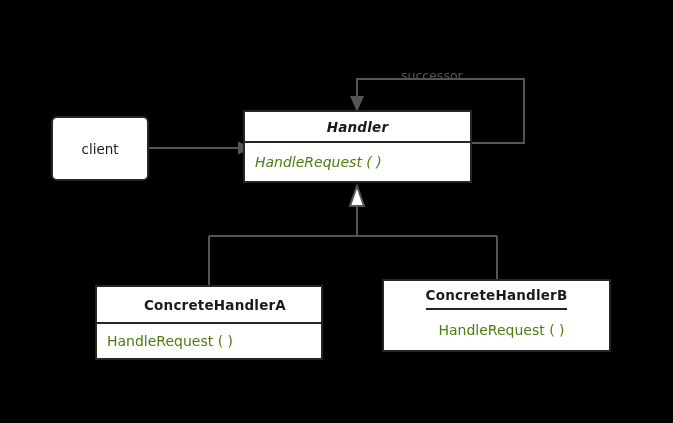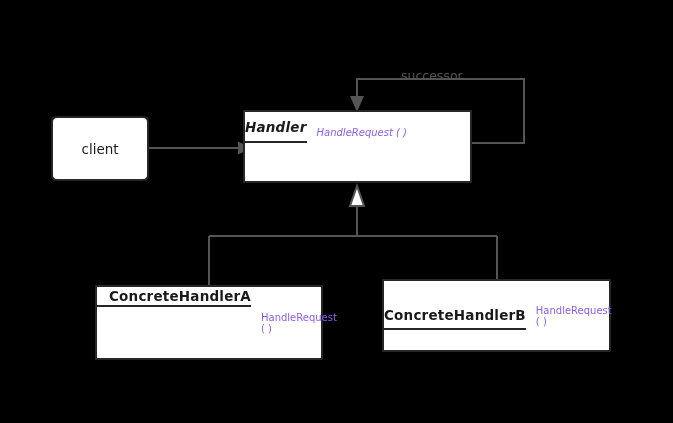--- a/index.html
+++ b/index.html
@@ -21,40 +21,40 @@
     top: 0;
     width: 673px;
     height: 423px;
   }
   .uml-class {
     position: absolute;
     background: #ffffff;
     border: 2px solid #262626;
     box-sizing: border-box;
     display: flex;
-    flex-direction: row;
+    flex-direction: column;
   }
   .uml-title {
     display: flex;
     align-items: center;
     justify-content: center;
     color: #1a1a1a;
     font-size: 13.5px;
     font-weight: bold;
     letter-spacing: 0.2px;
     box-sizing: border-box;
     border-bottom: 2px solid #262626;
   }
   .uml-ops {
     flex: 1;
     display: flex;
     align-items: center;
     padding-left: 10px;
-    color: #8b5cf6;
-    font-size: 10px;
+    color: #4d7c0f;
+    font-size: 14px;
     box-sizing: border-box;
   }
   .abstract .uml-title,
   .abstract .uml-ops {
     font-style: italic;
   }
   .plain-box {
     position: absolute;
     background: #ffffff;
     border: 2px solid #262626;
@@ -71,21 +71,21 @@
     color: #555555;
     font-size: 12.5px;
     white-space: nowrap;
   }
   
   #class-handler { left: 243px; top: 110px; width: 229px; height: 73px; }
   #class-handler .uml-title { height: 31px; }
   #class-handler .uml-ops { height: 40px; }
   #box-client { left: 51px; top: 116px; width: 98px; height: 65px; }
   #class-cha { left: 95px; top: 285px; width: 228px; height: 75px; }
-  #class-cha .uml-title { height: 20px; padding-left: 12px; }
+  #class-cha .uml-title { height: 37px; padding-left: 12px; }
   #class-chb { left: 382px; top: 279px; width: 229px; height: 73px; align-items: center; }
   #class-chb .uml-title { height: 29px; }
   #label-successor { left: 401px; top: 68px; }
 </style>
 </head>
 <body>
 
 <div id="diagram-root">
 
   <svg id="edge-layer" viewBox="0 0 673 423" xmlns="http://www.w3.org/2000/svg">

